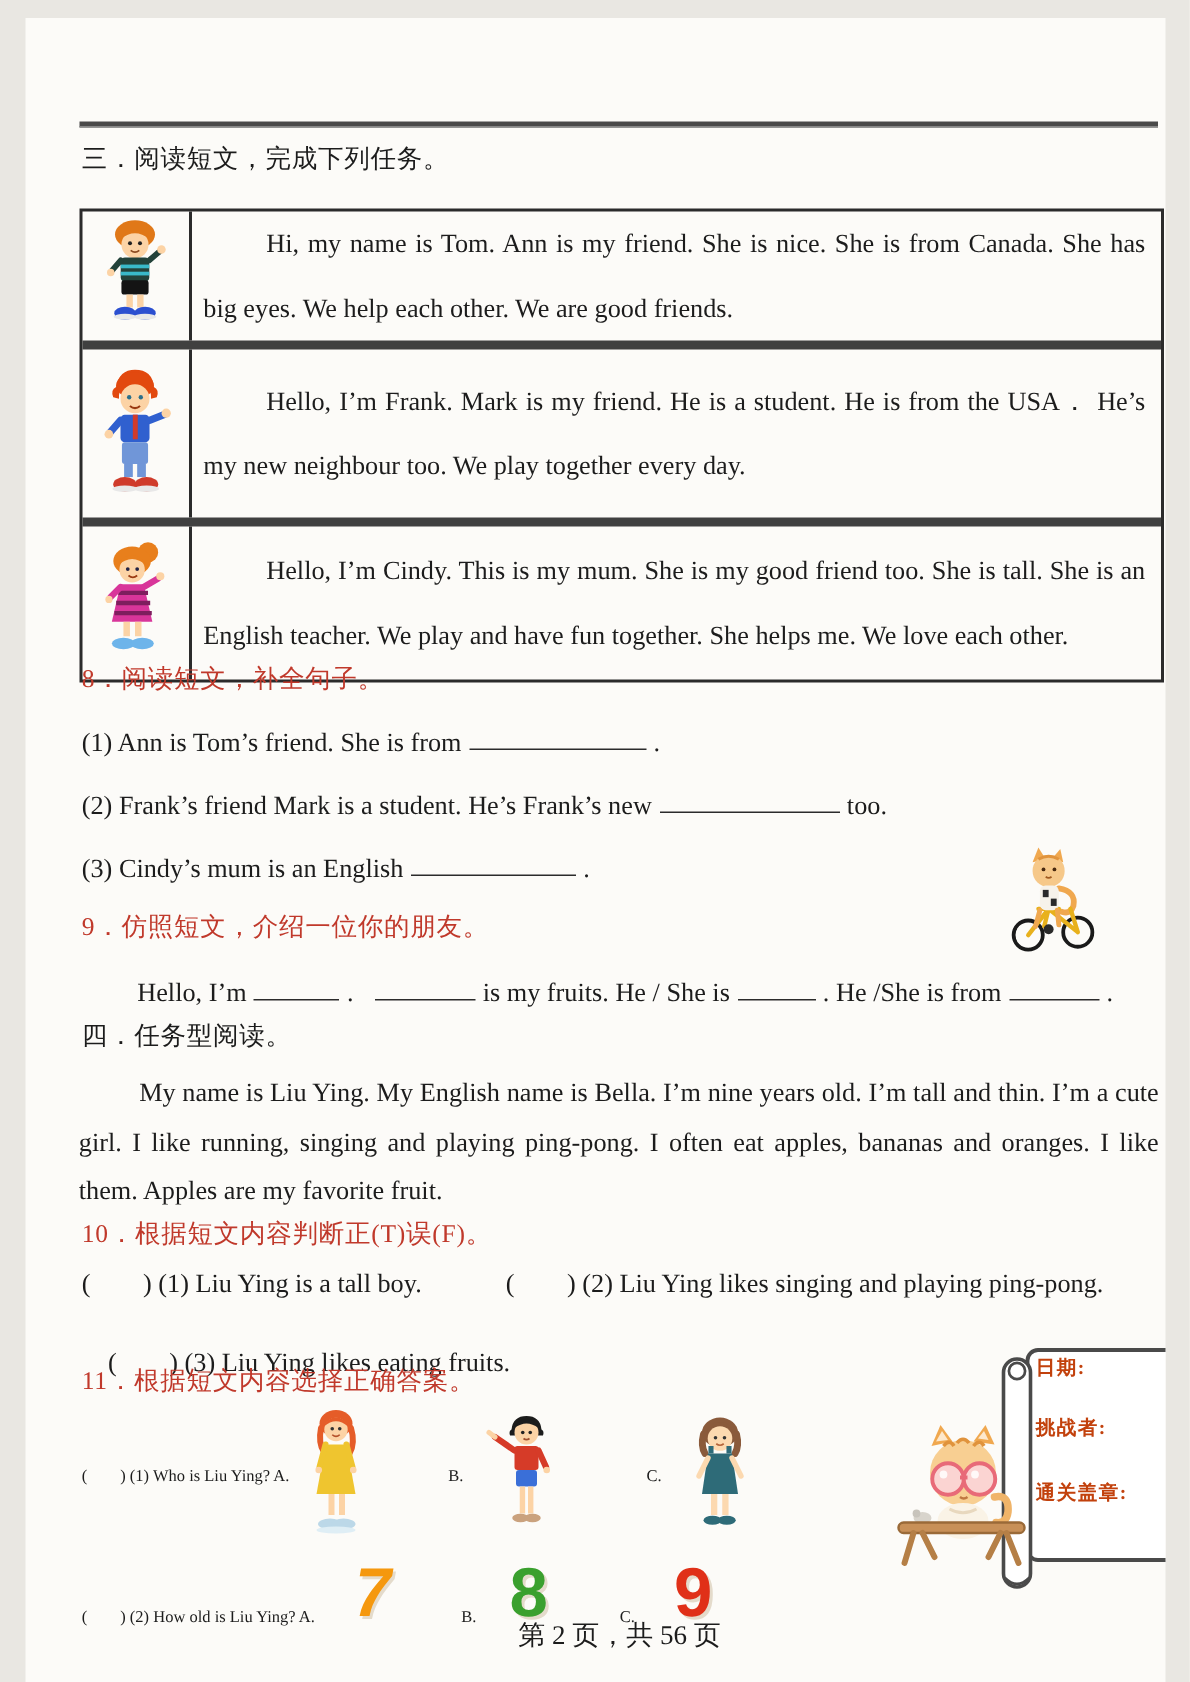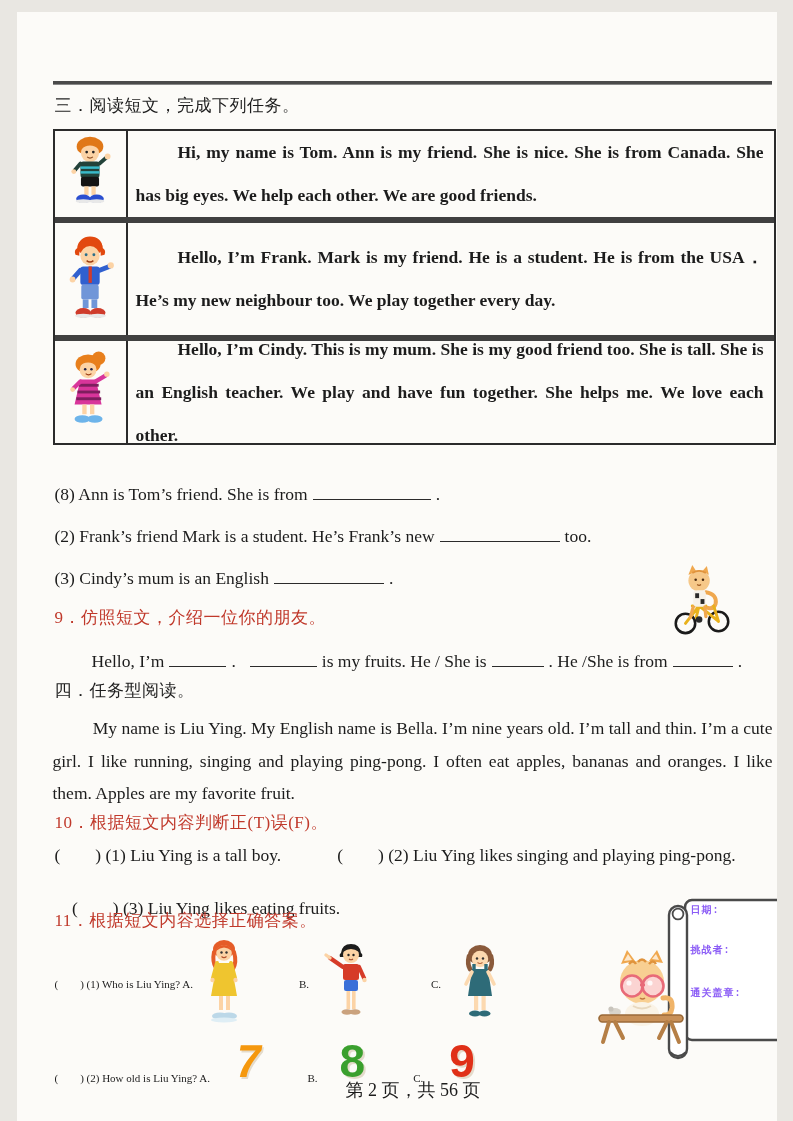--- a/index.html
+++ b/index.html
@@ -11,36 +11,36 @@
   .abs{position:absolute;}
   .cn{font-size:17px;letter-spacing:.5px;}
   .red{color:#c0392b;}
   .en{font-size:17.5px;}
   .blank{display:inline-block;border-bottom:1.6px solid #2b2b2b;height:1.05em;vertical-align:baseline;margin:0 5px;}
   .b118{width:118px}.b120{width:120px}.b110{width:110px}
   .b57{width:57px}.b67{width:67px}.b52{width:52px}.b60{width:60px}
   
   .top-rule{left:36px;top:69px;width:719px;height:3px;background:#4a4a4a;border-bottom:1px solid #888;}
   
-  .rtable{left:36px;top:117px;width:719px;border:2px solid #2b2b2b;background:transparent;font-weight:bold;}
+  .rtable{left:36px;top:127px;width:719px;border:2px solid #2b2b2b;background:transparent;}
   .rrow{display:flex;border-top:6px solid #404040;}
   .rrow:first-child{border-top:none;}
   .char-cell{width:71px;flex:0 0 71px;border-right:2px solid #2b2b2b;display:flex;align-items:center;justify-content:center;}
   .text-cell{flex:1;padding:2px 10px 2px 8px;display:flex;align-items:center;}
   .text-cell p{margin:0;font-size:17.5px;line-height:43px;text-align:justify;text-indent:2.4em;}
   .h88{height:86px}.h114{height:112px}.h104{height:102px}
   
   .bignum{font-family:"Liberation Sans","DejaVu Sans",sans-serif;font-weight:bold;font-size:46px;line-height:1;text-shadow:2px 2px 0 rgba(120,80,0,.18);}
   .n7{color:#f5980e;transform:skewX(-10deg);display:inline-block;}
   .n8{color:#3aa02e;}
   .n9{color:#e03018;}
   .q11row{display:flex;align-items:center;}
   .q11row .lbl{font-size:11px;white-space:pre;}
   
-  .scroll-label{font-family:Liberation Mono, monospace;font-weight:bold;font-size:10px;color:#8b5cf6;letter-spacing:1px;}
+  .scroll-label{font-family:Liberation Serif, serif;font-weight:bold;font-size:13px;color:#c2410c;letter-spacing:1px;}
   .footer{width:793px;text-align:center;font-size:18px;}
   svg{display:block;}
 </style>
 </head>
 <body>
 
 <div class="page">
 
   <div class="abs top-rule"></div>
 
@@ -130,23 +130,24 @@
           <ellipse cx="20" cy="72" rx="8" ry="4" fill="#6db4ea"></ellipse>
           <ellipse cx="33" cy="72" rx="8" ry="4" fill="#6db4ea"></ellipse>
         </svg>
       </div>
       <div class="text-cell">
         <p>Hello, I’m Cindy. This is my mum. She is my good friend too. She is tall. She is an English teacher. We play and have fun together. She helps me. We love each other.</p>
       </div>
     </div>
   </div>
 
+  <div class="abs cn red" style="left:38px;top:429px;">8．阅读短文，补全句子。</div>
 
   <div class="abs en" style="left:38px;top:469px;">
-    <span>(8) Ann is Tom’s friend. She is from</span><span class="blank b118"></span><span>.</span>
+    <span>(1) Ann is Tom’s friend. She is from</span><span class="blank b118"></span><span>.</span>
   </div>
 
   <div class="abs en" style="left:38px;top:511px;font-family:Liberation Serif, serif;">
     <span>(2) Frank’s friend Mark is a student. He’s Frank’s new</span><span class="blank b120"></span><span>too.</span>
   </div>
 
   <div class="abs en" style="left:38px;top:553px;">
     <span>(3) Cindy’s mum is an English</span><span class="blank b110"></span><span>.</span>
   </div>
 

